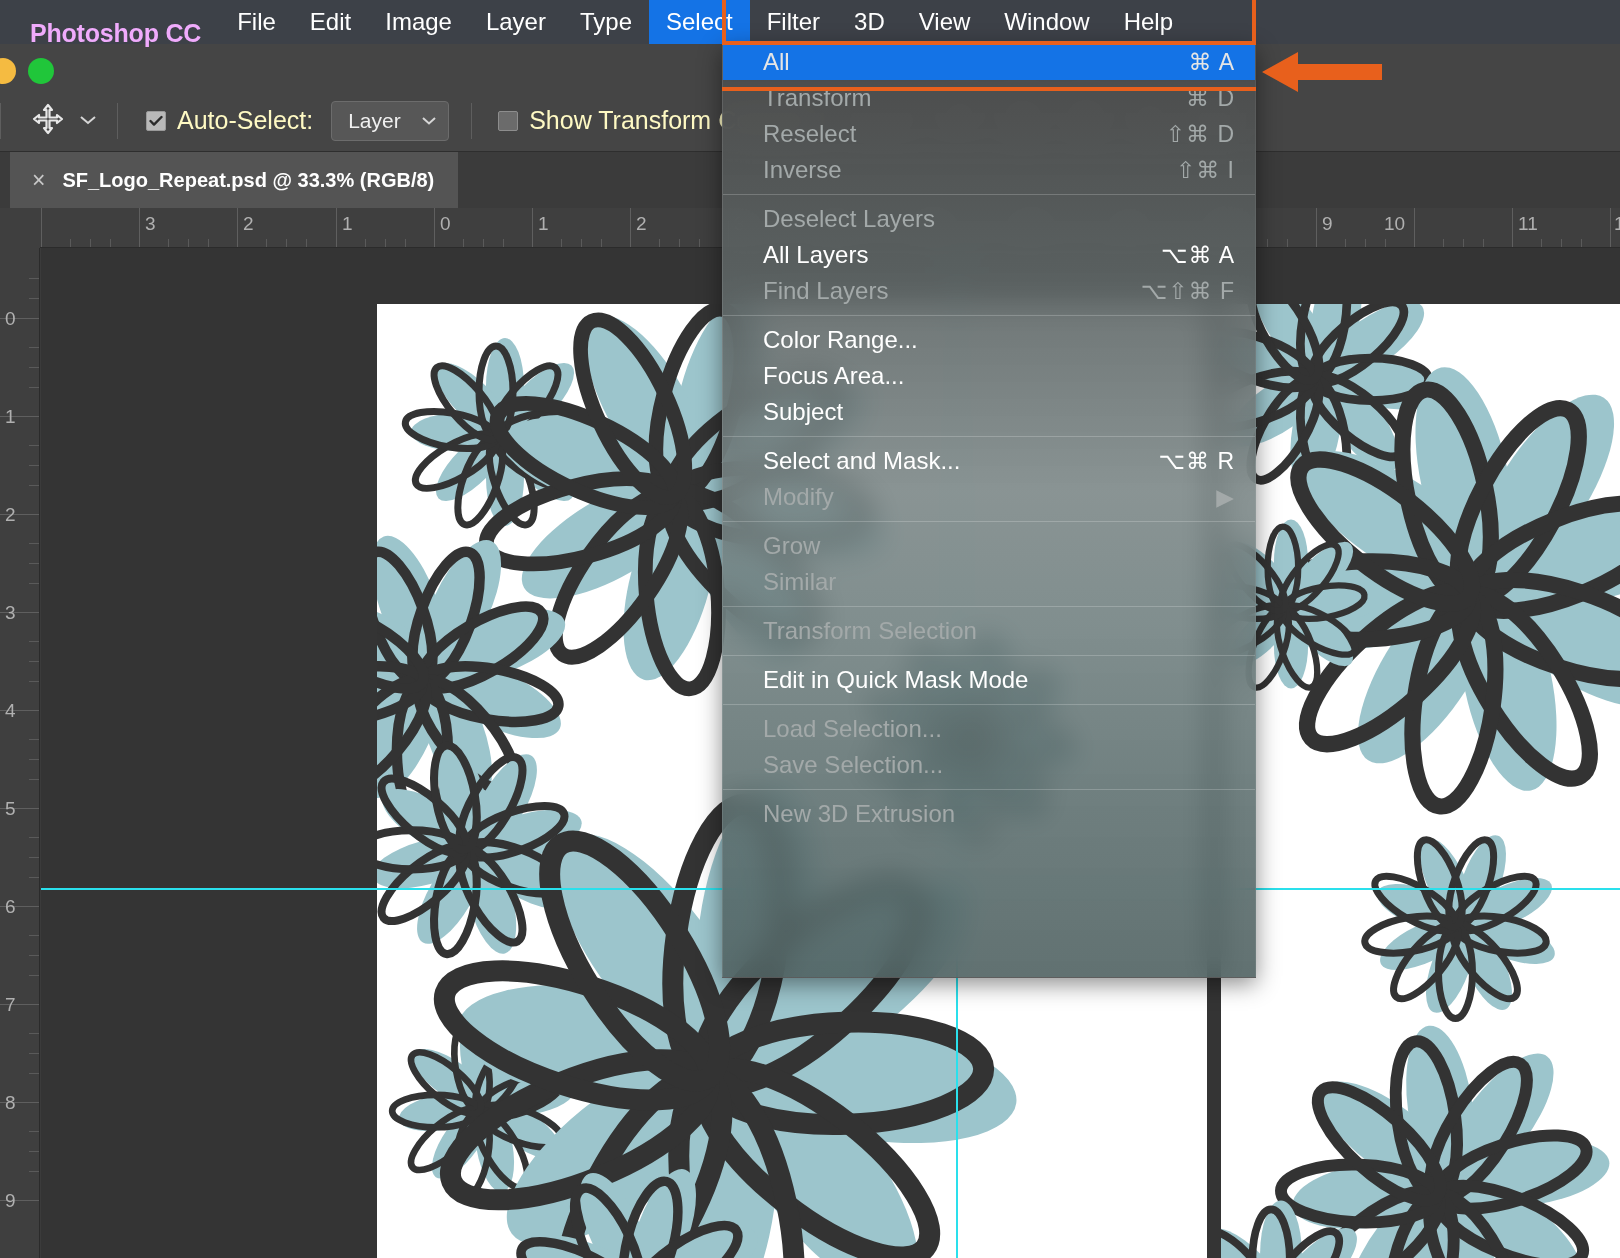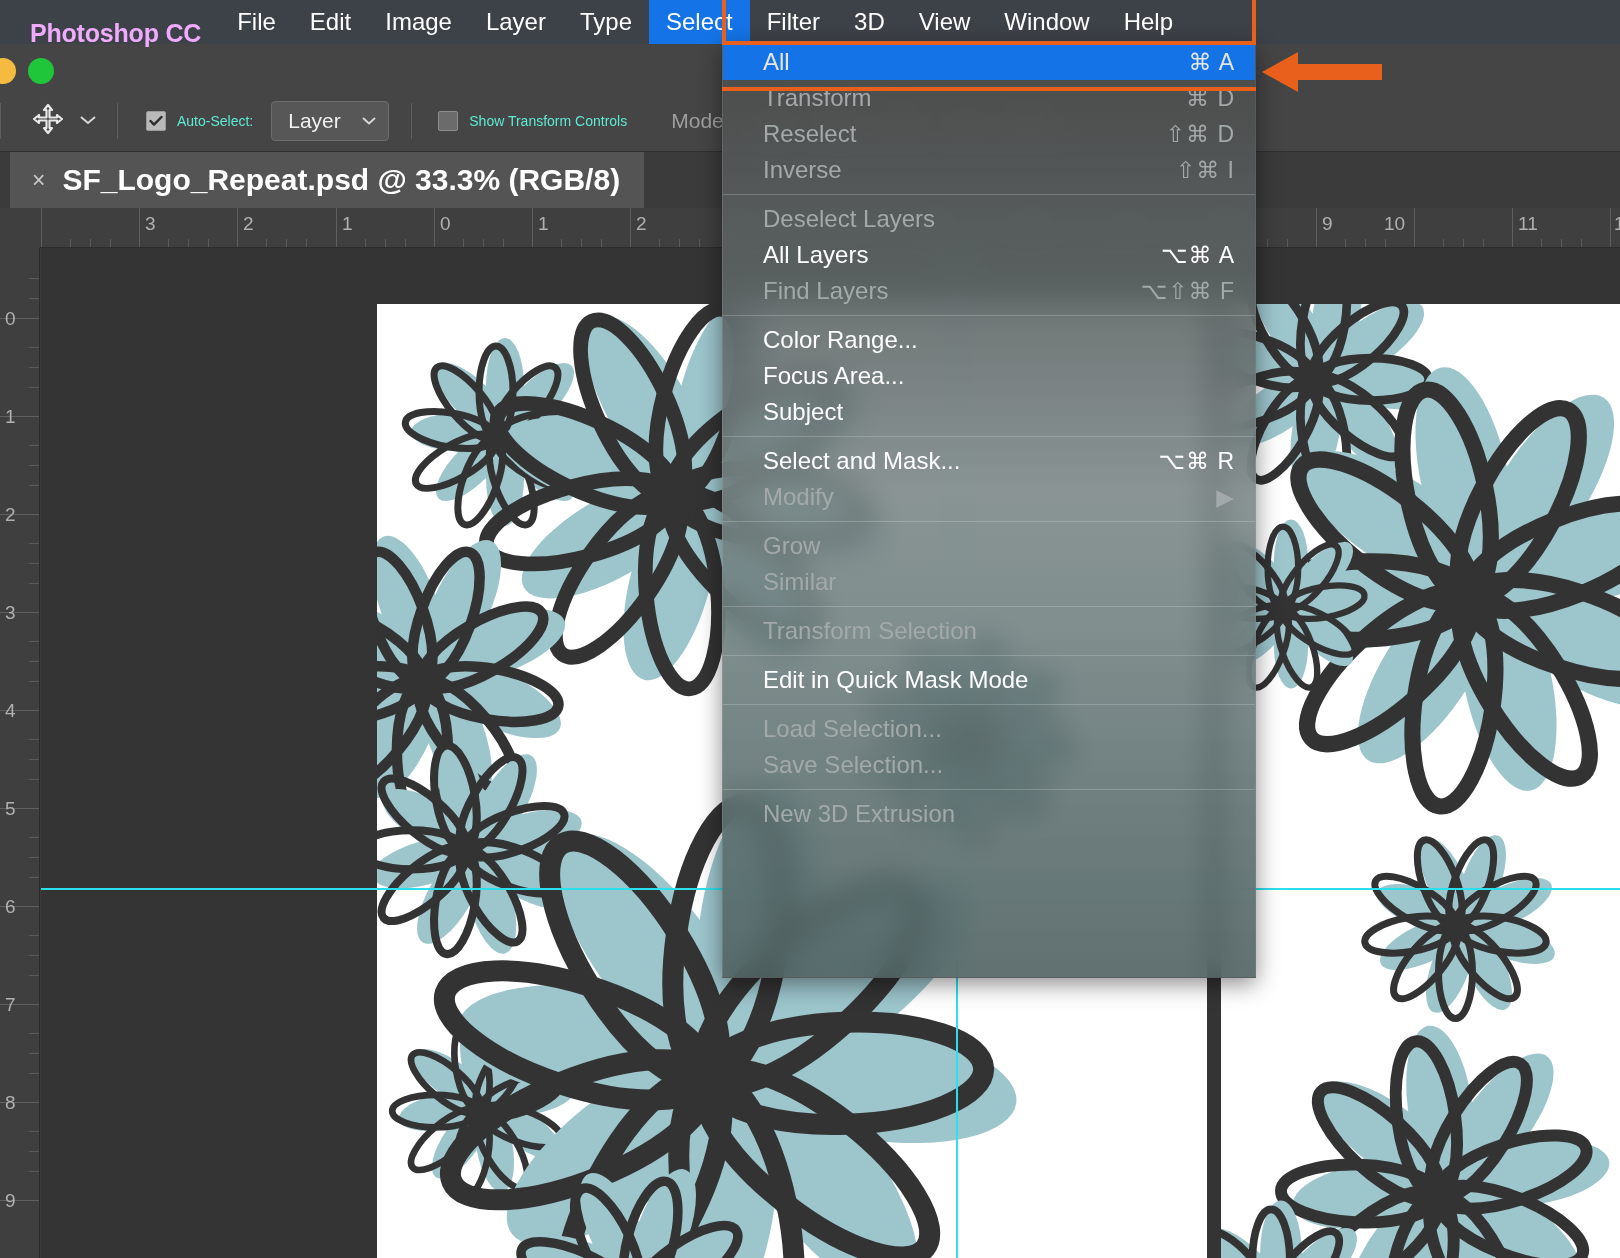--- a/index.html
+++ b/index.html
@@ -56,21 +56,21 @@
   .move-tool-icon { margin: 0 14px 0 30px; }
   .chev { margin-right: 20px; }
   .opt-check-wrap { display: flex; align-items: center; gap: 11px; margin-left: 28px; }
   .cbox {
     width: 20px; height: 20px; border: 1px solid #9a9a9a;
     background: #b9b9b9; border-radius: 2px;
     display: flex; align-items: center; justify-content: center;
   }
   .cbox.empty { background: #6b6b6b; border-color: #8d8d8d; }
   .cbox svg { display: block; }
-  .opt-label { color: #5eead4; font-size: 14px; white-space: nowrap; }
+  .opt-label { color: #fef9c3; font-size: 25px; white-space: nowrap; }
   .opt-select {
     margin-left: 18px; height: 40px; min-width: 118px;
     background: #575757; border: 1px solid #6c6c6c; border-radius: 4px;
     display: flex; align-items: center; justify-content: space-between;
     padding: 0 11px 0 16px; gap: 14px;
   }
   .opt-select span.val { color: #f0f0f0; font-size: 21px; }
   .opt-showtc { display: flex; align-items: center; gap: 11px; margin-left: 26px; }
   .mode-group { display: flex; align-items: center; gap: 26px; margin-left: 44px; }
   .mode-label { color: #9e9e9e; font-size: 21px; }
@@ -80,21 +80,21 @@
     position: absolute; top: 152px; left: 0; width: 1620px; height: 56px;
     background: #3b3b3b;
   }
   .doc-tab {
     position: absolute; left: 10px; top: 0; height: 56px;
     background: #545454;
     display: flex; align-items: center; gap: 17px;
     padding: 0 24px 0 22px;
     border-right: 1px solid #3b3b3b;
   }
-  .doc-tab .title { color: #ffffff; font-size: 30px; font-weight: bold; }
+  .doc-tab .title { color: #ffffff; font-size: 20px; font-weight: bold; }
   .tab-close { color: #c8c8c8; font-size: 23px; line-height: 1; }
 
   
   .ruler-h {
     position: absolute; top: 208px; left: 0; width: 1620px; height: 40px;
     background: #3f3f3f; border-bottom: 1px solid #2b2b2b;
     overflow: hidden;
   }
   .ruler-v {
     position: absolute; top: 248px; left: 0; width: 40px; height: 1010px;

